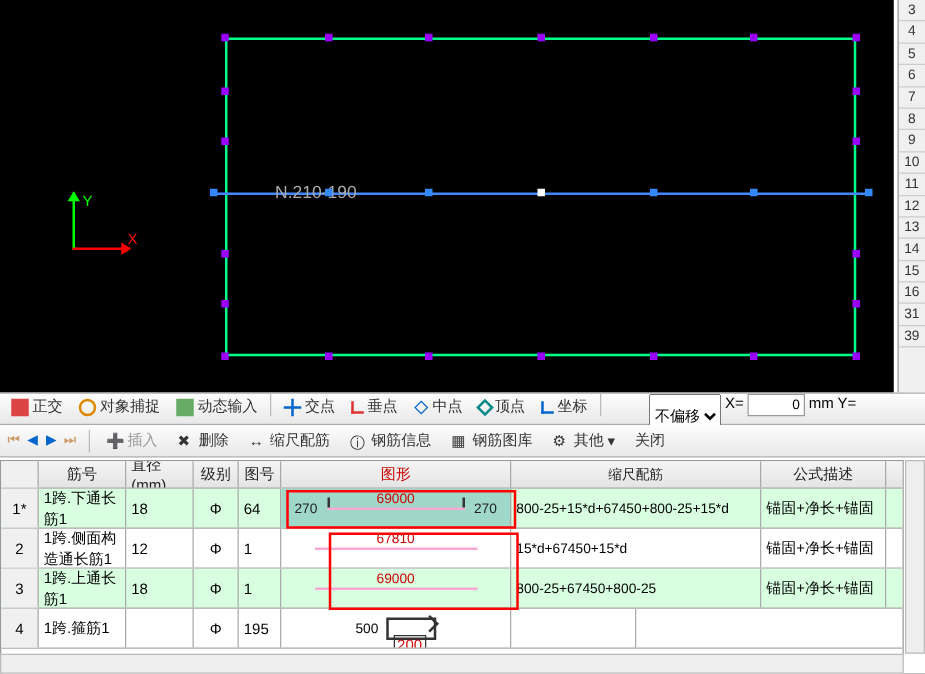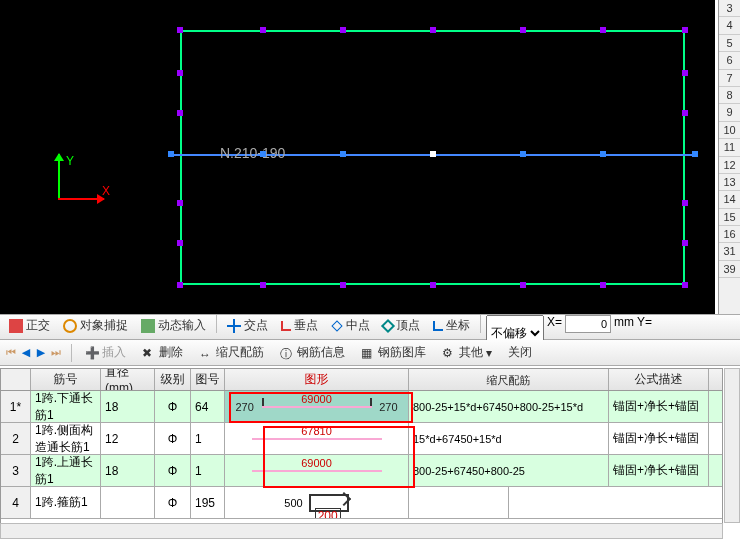--- a/index.html
+++ b/index.html
@@ -169,21 +169,21 @@
     </div>
   <div class="tbtn">
       <span class="ico ico-top"></span>
       <span>顶点</span>
     </div>
   <div class="tbtn">
       <span class="ico ico-coord"></span>
       <span>坐标</span>
     </div>
   <div class="sep"></div>
-  <select style="height:36px;font-size:12px;"><option>不偏移</option></select>
+  <select style="height:36px;font-size:12px;margin-left:33px;"><option>不偏移</option></select>
   <span>X=</span>
   <input class="coord-input" value="0" style="">
   <span>mm</span>
   <span>Y=</span>
 </div>
 
 <div class="tb2">
   <div class="navbtns">
     <span style="color:#c96;">⏮</span>
     <span>◀</span>

